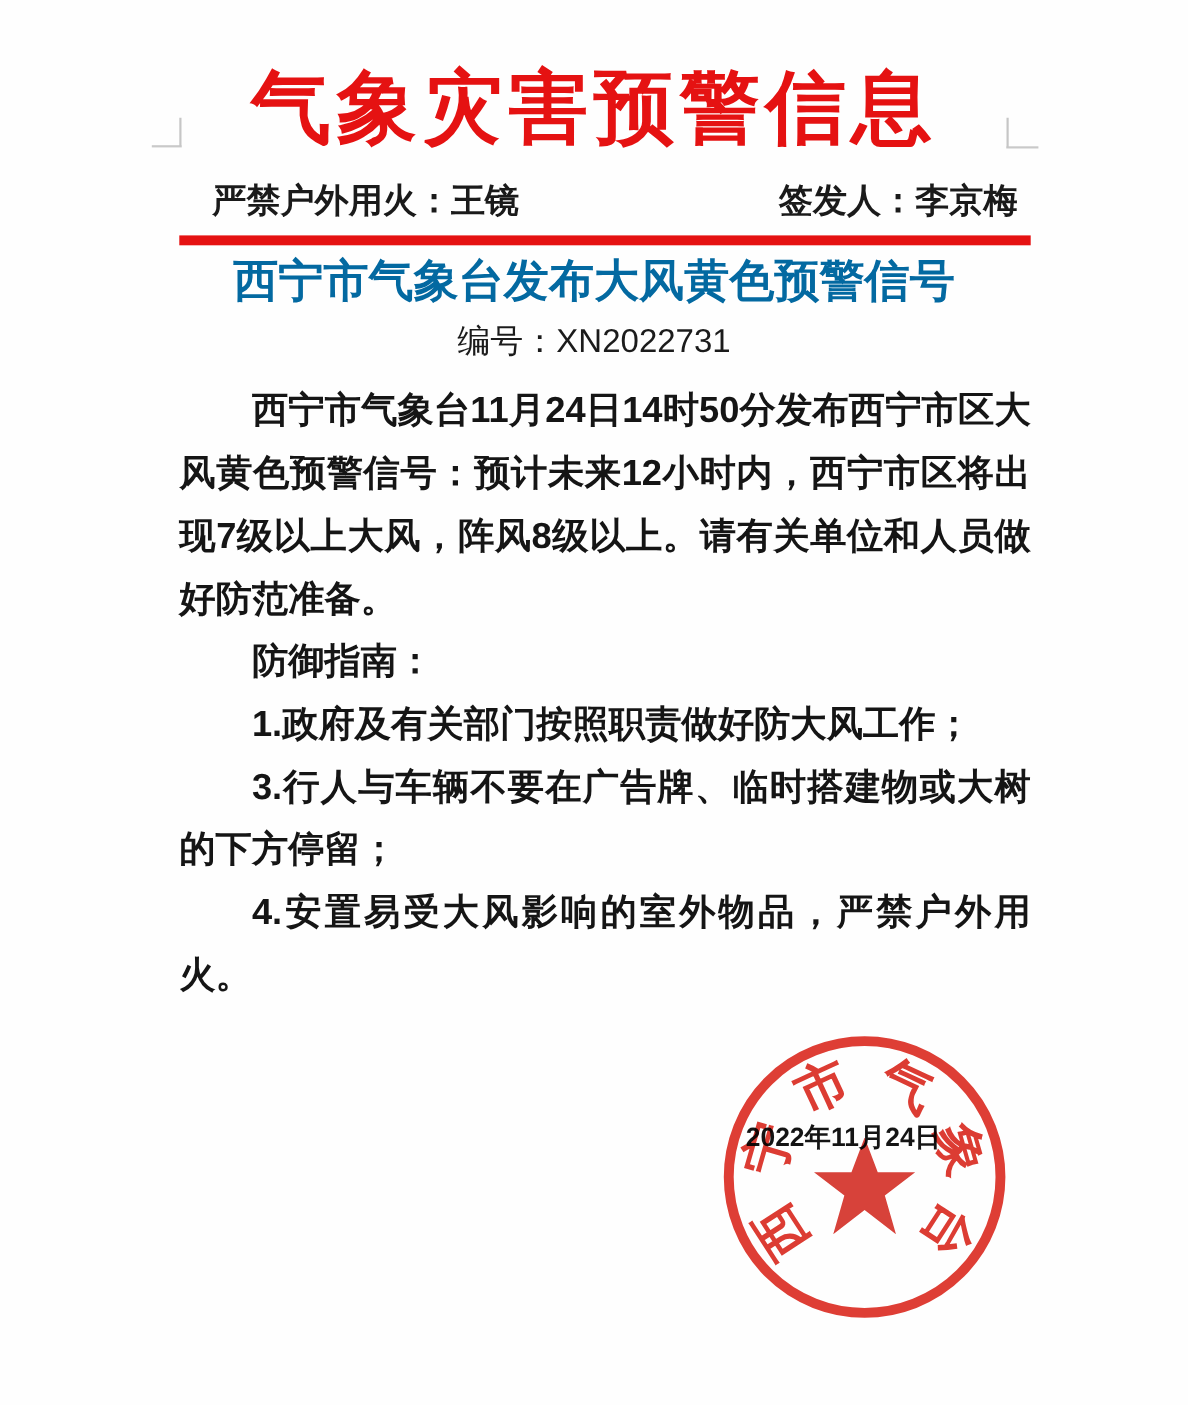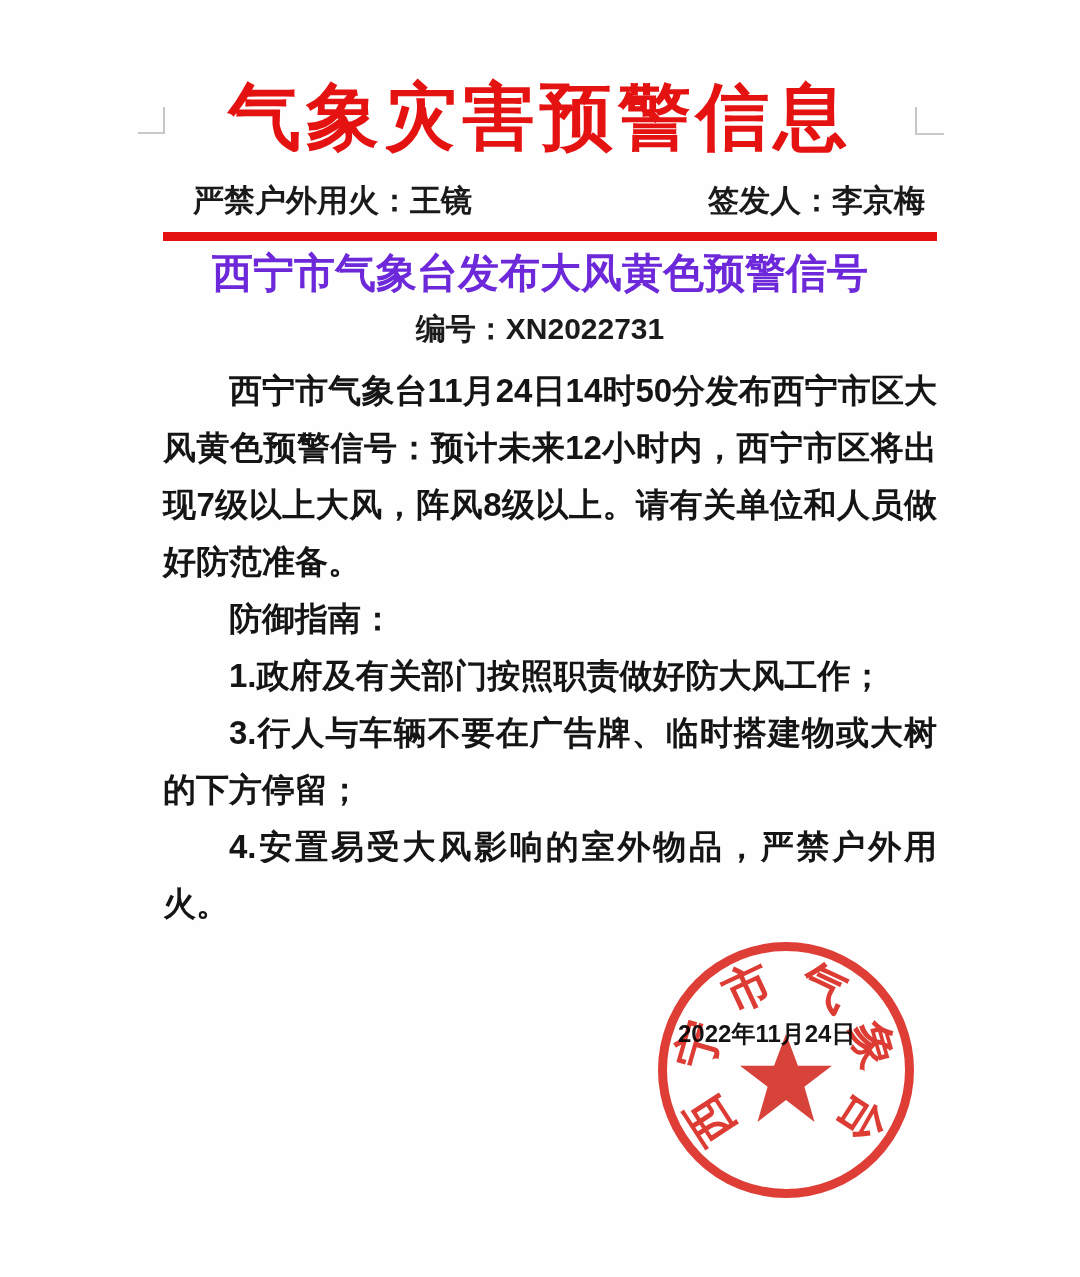--- a/index.html
+++ b/index.html
@@ -26,21 +26,21 @@
   }
   .corner-tr {
     position: absolute; left: 915px; top: 107px;
     width: 27px; height: 26px;
     border-left: 2px solid #c6c6c6;
     border-bottom: 2px solid #c9c9c9;
   }
 
   .doc-title {
     margin: 0;
-    padding-top: 80px;
+    padding-top: 62px;
     text-align: center;
     font-size: 73px;
     line-height: 1.02;
     font-weight: 900;
     letter-spacing: 5px;
     color: #e51212;
   }
 
   .signer-row {
     display: flex;
@@ -57,29 +57,29 @@
     height: 9px;
     background: #e51212;
   }
 
   .doc-heading {
     margin: 9px 0 0 0;
     text-align: center;
     font-size: 41px;
     line-height: 46px;
     font-weight: 700;
-    color: #6d28d9;
+    color: #0369a1;
   }
 
   .doc-number {
     margin-top: 16px;
     text-align: center;
     font-size: 30px;
     line-height: 34px;
-    font-weight: 700;
+    font-weight: 400;
     color: #1b1b1b;
   }
 
   .body-text {
     margin: 16px 143px 0 163px;
     font-size: 33px;
     line-height: 57px;
     font-weight: 600;
     text-align: justify;
     color: #151515;

